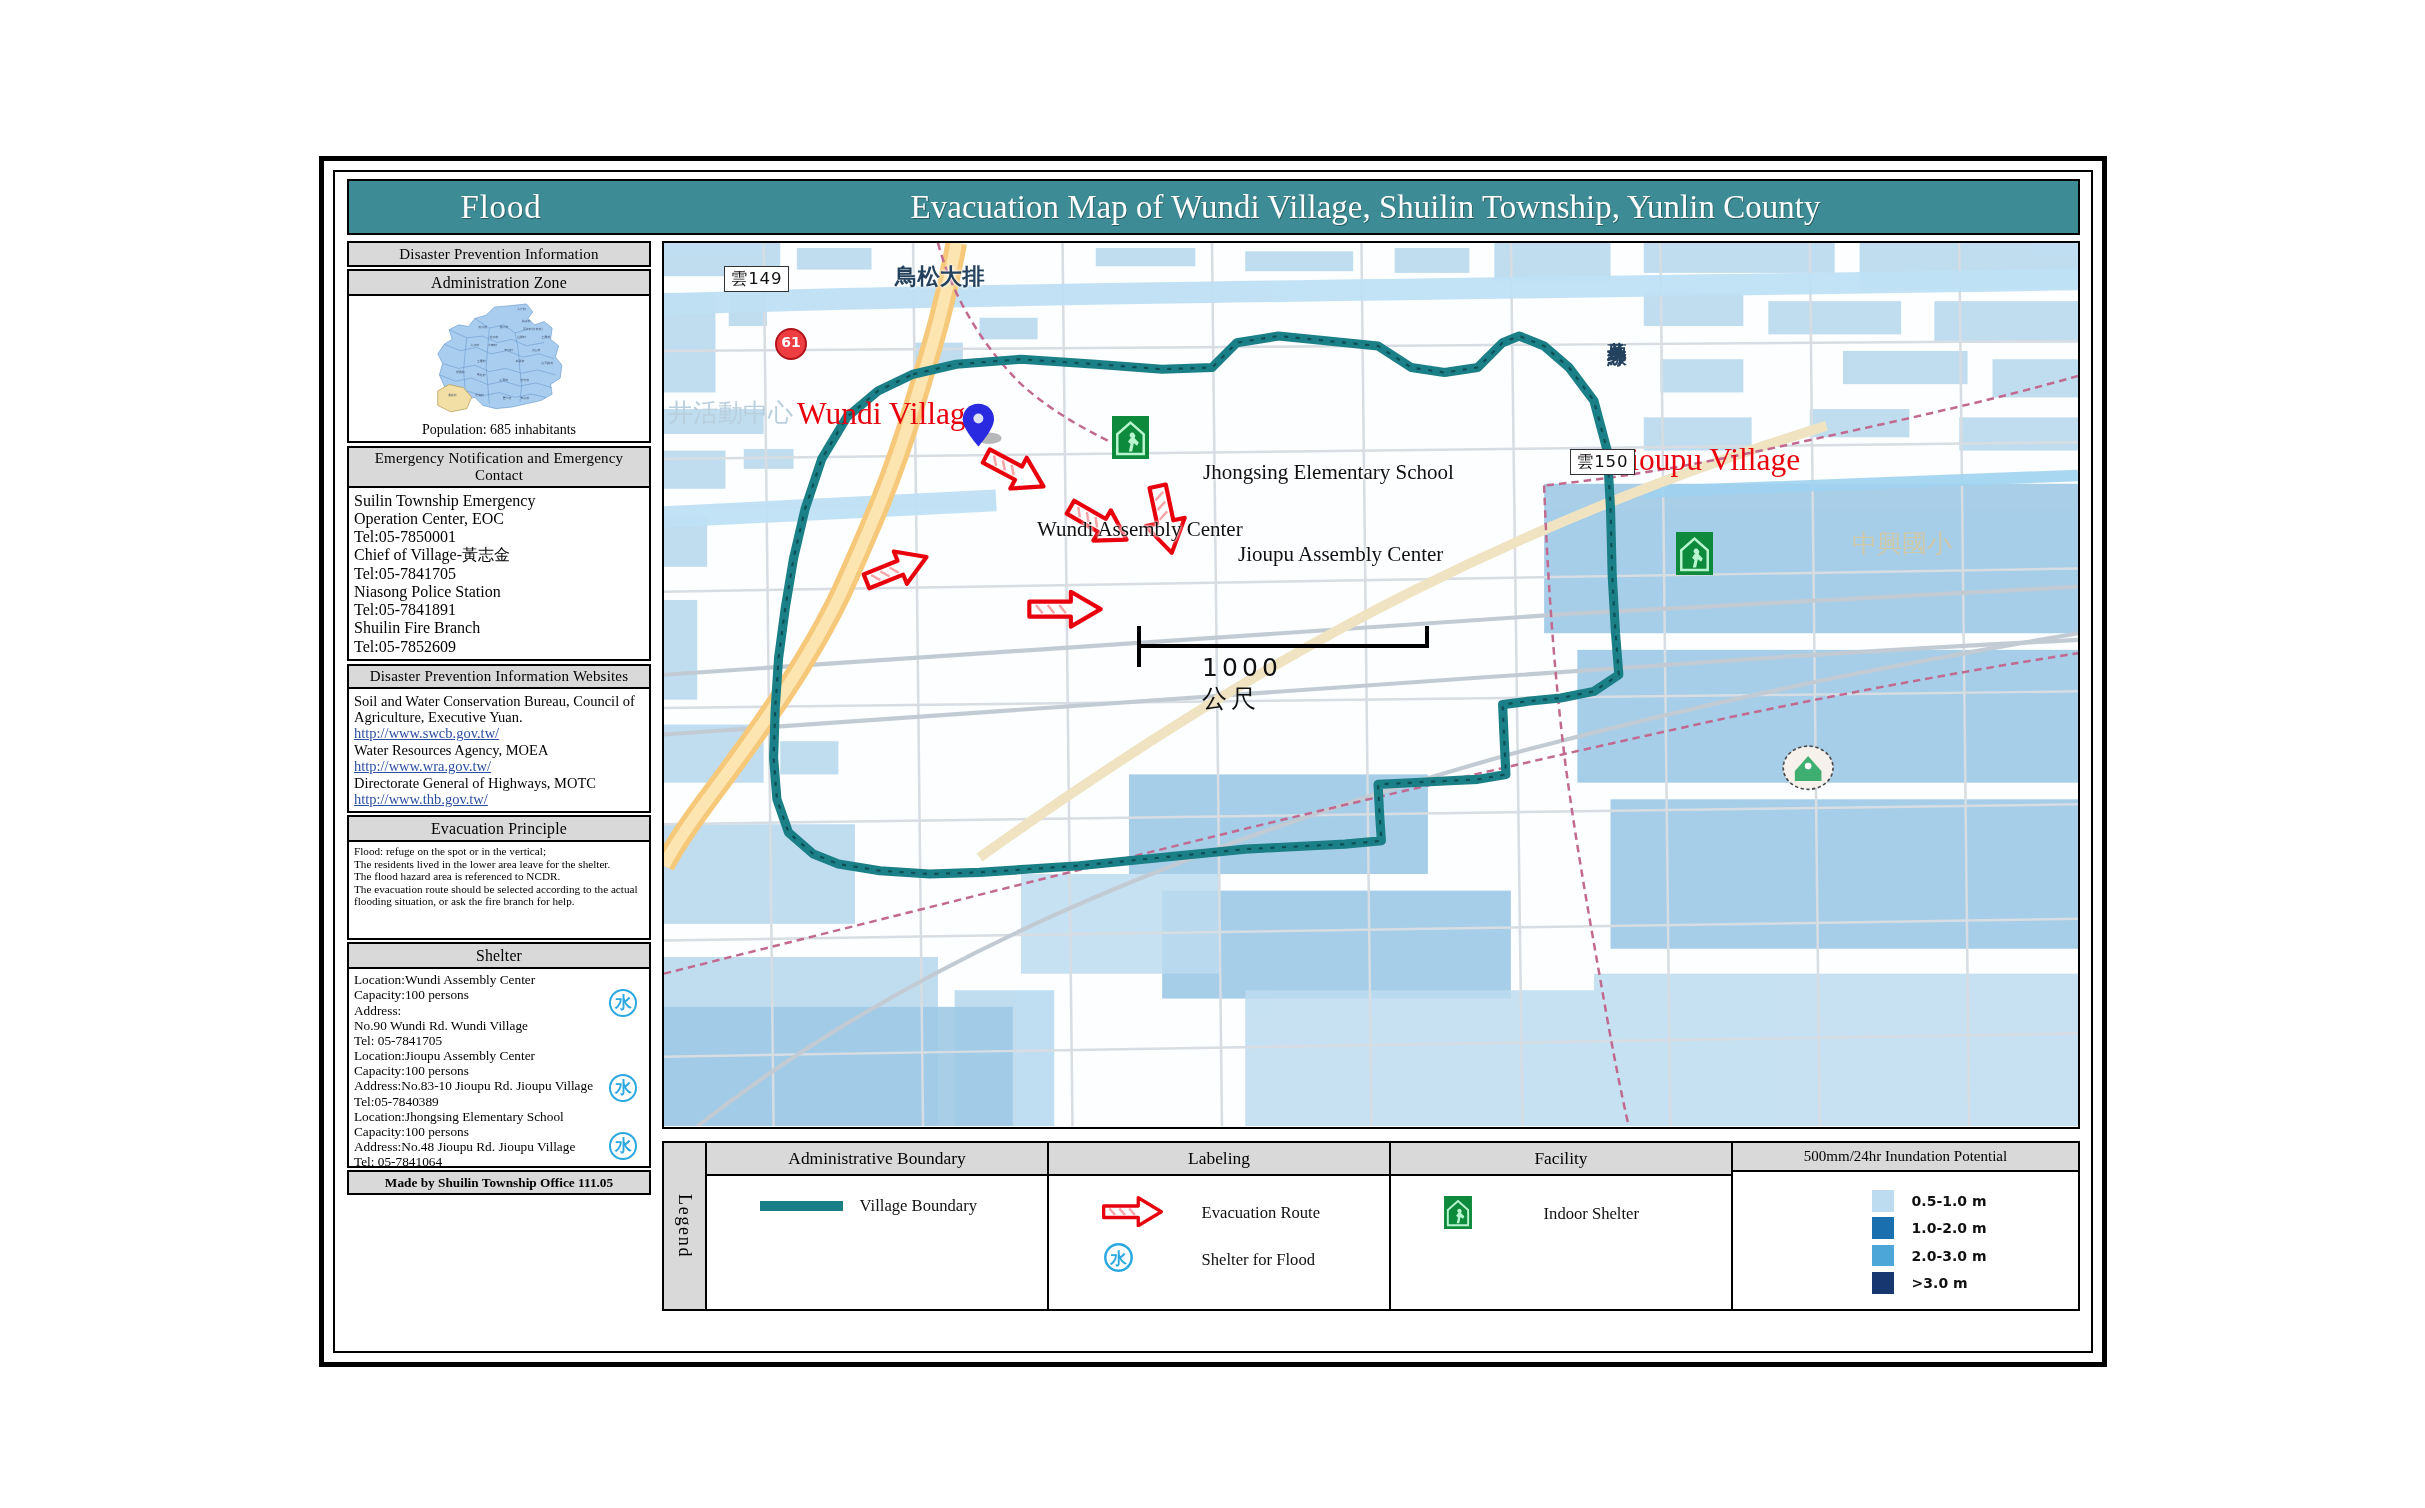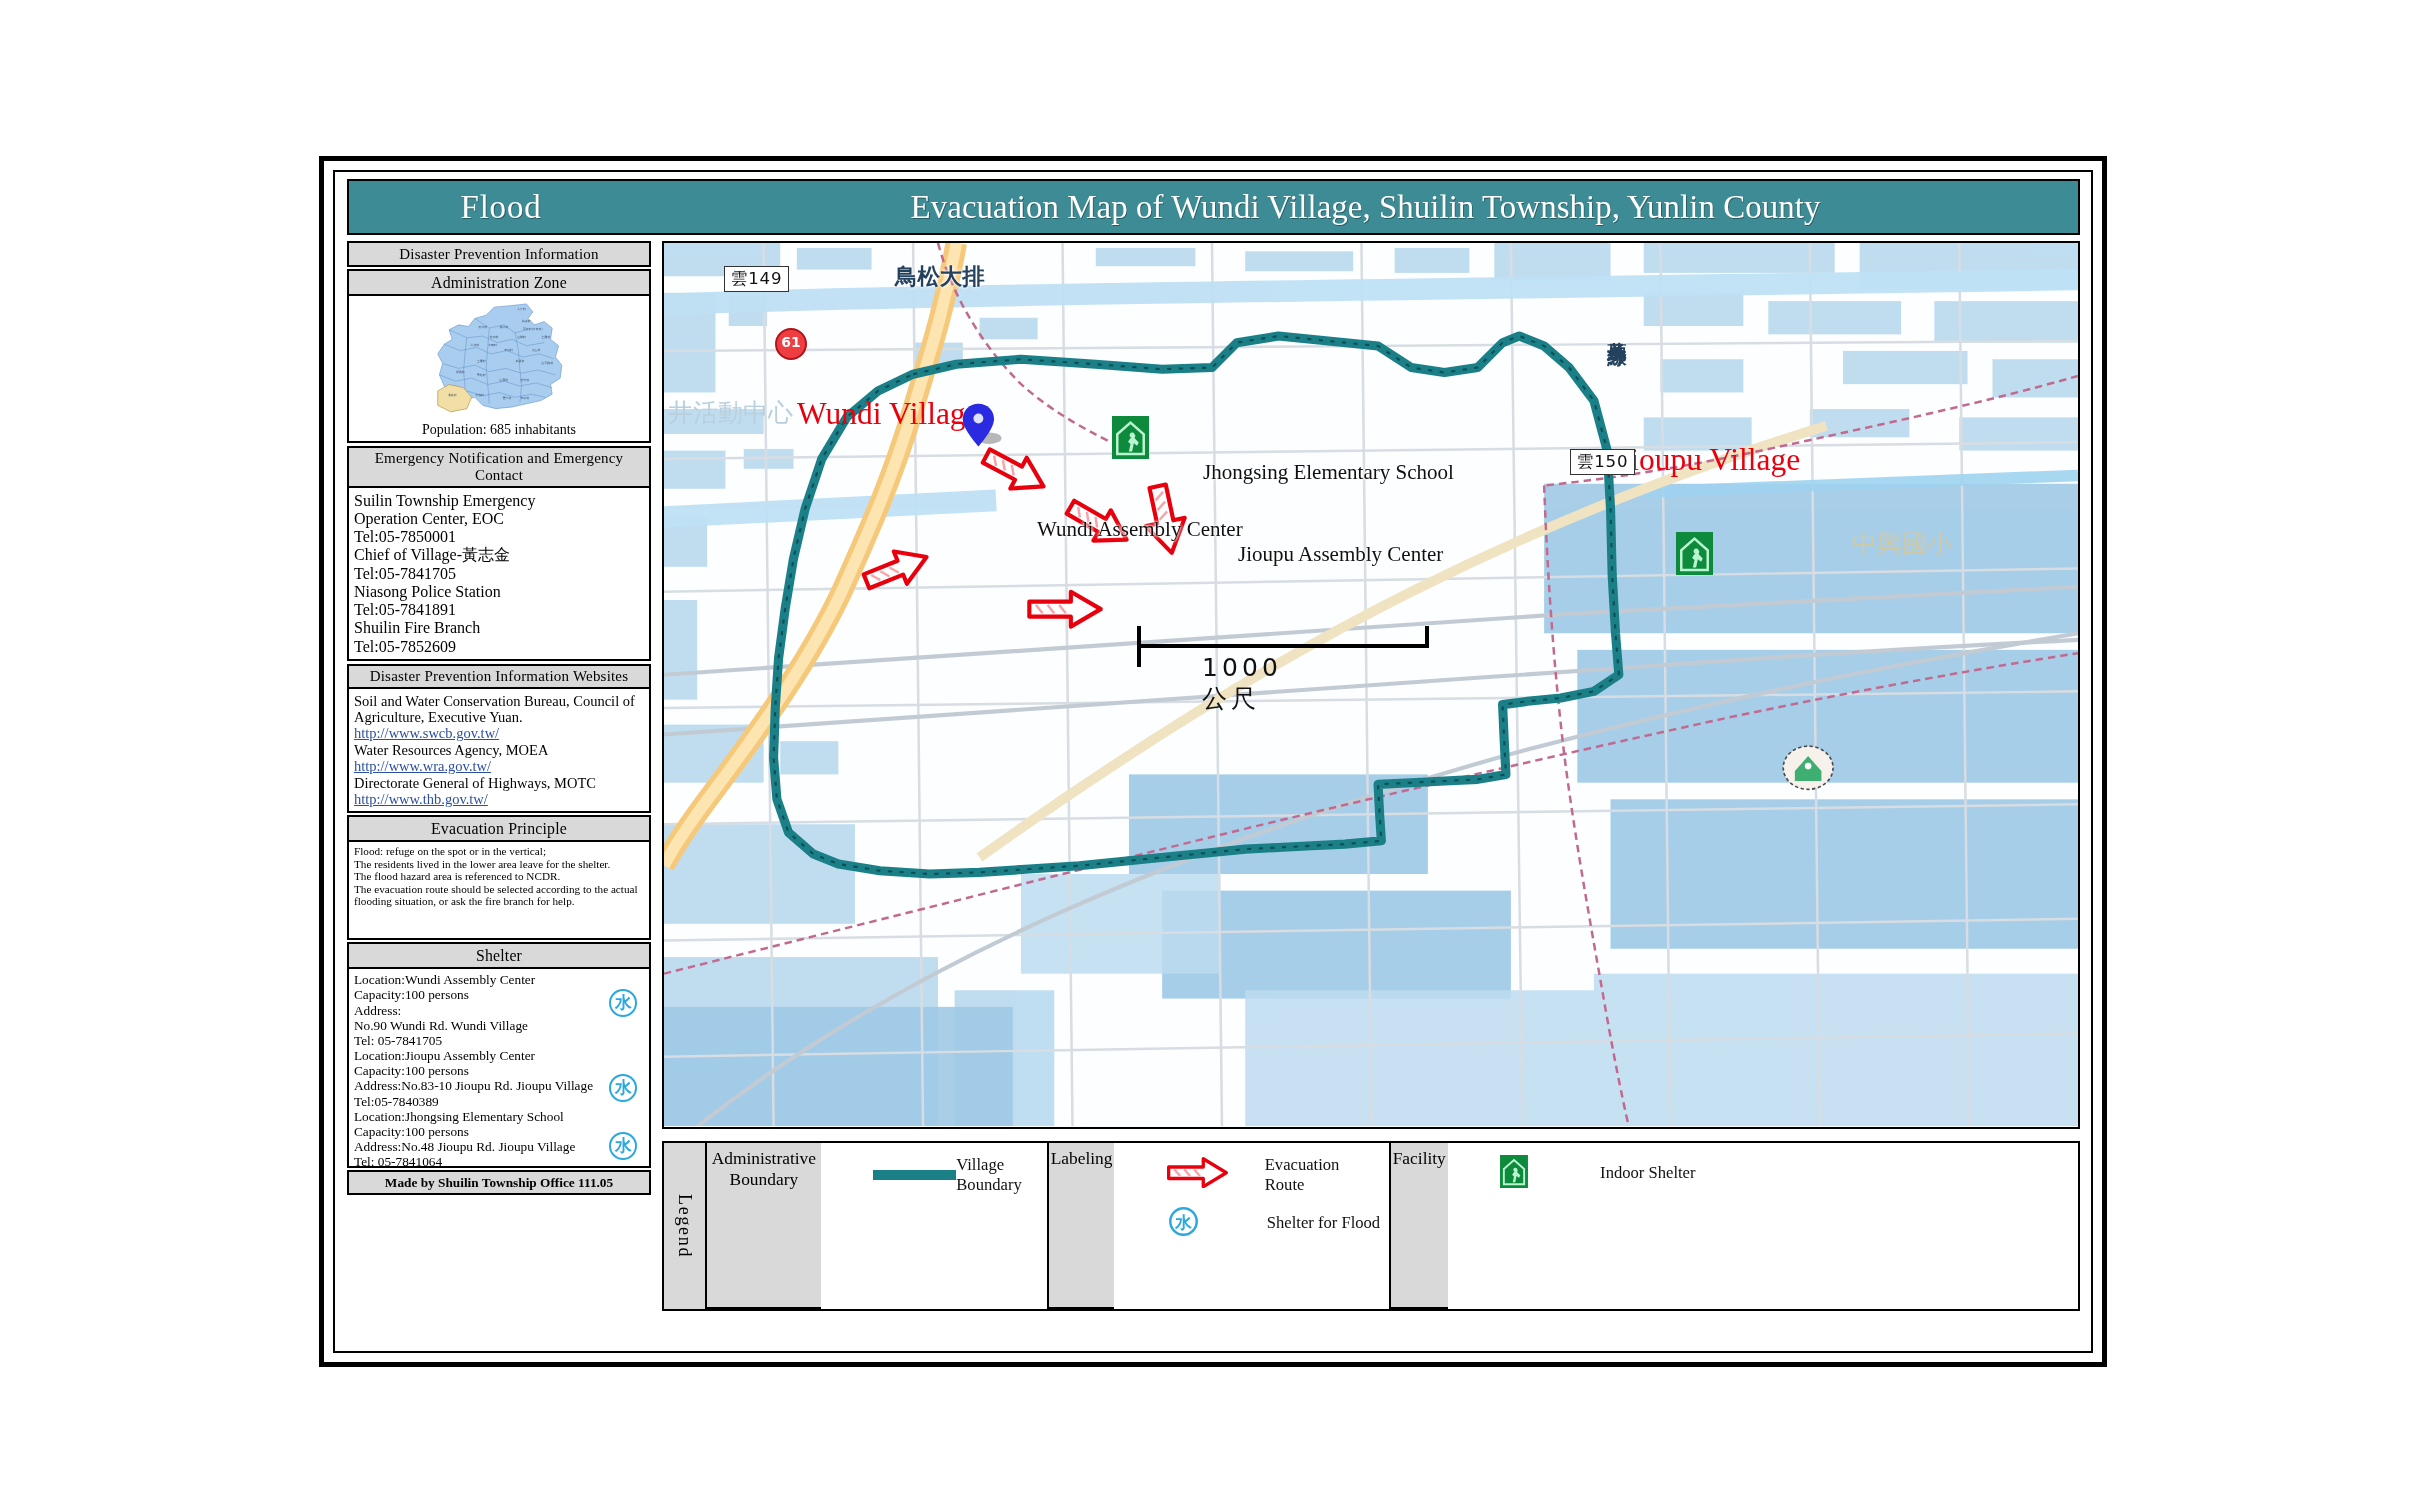--- a/index.html
+++ b/index.html
@@ -117,21 +117,21 @@
     position:absolute;left:662px;top:1141px;width:1418px;height:170px;
     border:2.5px solid #000;box-sizing:border-box;display:flex;background:#fff;
   }
   .legend-tab{
     width:41px;background:#d9d9d9;border-right:2.5px solid #000;
     display:flex;align-items:center;justify-content:center;
   }
   .legend-tab span{
     writing-mode:vertical-rl;font-size:18px;letter-spacing:1.7px;
   }
-  .legend-col{border-right:2.5px solid #000;display:flex;flex-direction:row;}
+  .legend-col{border-right:2.5px solid #000;display:flex;flex-direction:column;gap:8px;}
   .legend-col:last-child{border-right:none;}
   .legend-col.c1{width:340px;}
   .legend-col.c2{width:340px;}
   .legend-col.c3{width:340px;}
   .legend-col.c4{flex:1;}
   .legend-head{
     background:#d9d9d9;border-bottom:2.5px solid #000;text-align:center;
     font-size:17.4px;padding:5px 1.7px;
   }
   .legend-head.sm{font-size:15px;}
@@ -539,16 +539,37 @@
                 <path d="M6 22 L22 8 L38 22 L38 46 L6 46 Z" fill="none" stroke="#b9f5cf" stroke-width="3"></path>
                 <path d="M24 20 a3.2 3.2 0 1 0 0.1 0 Z M24 24 l-5 7 l3 3 l-2 9 l4 0 l2 -10 l4 3 l2 -4 l-5 -5 l1 -4 z" fill="#b9f5cf"></path>
               </svg>
             </span>
           </div>
           <div class="legend-text">Indoor Shelter</div>
         </div>
       </div>
     </div>
 
+    <div class="legend-col c4">
+      <div class="legend-head sm">500mm/24hr  Inundation  Potential</div>
+      <div class="legend-body inund-body">
+        <div class="inund-row">
+          <div class="inund-sw" style="background:#bddcf0;"></div>
+          <div class="legend-text sm">0.5-1.0 m</div>
+        </div>
+        <div class="inund-row">
+          <div class="inund-sw" style="background:#1a6fae;"></div>
+          <div class="legend-text sm">1.0-2.0 m</div>
+        </div>
+        <div class="inund-row">
+          <div class="inund-sw" style="background:#4da6d8;"></div>
+          <div class="legend-text sm">2.0-3.0 m</div>
+        </div>
+        <div class="inund-row">
+          <div class="inund-sw" style="background:#16376f;"></div>
+          <div class="legend-text sm">&gt;3.0 m</div>
+        </div>
+      </div>
+    </div>
   </div>
 
 </div>
 
 
 </body></html>

